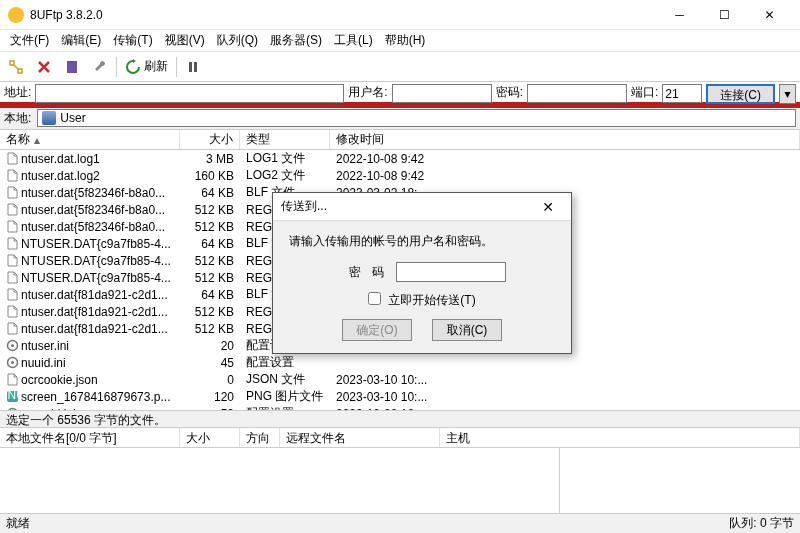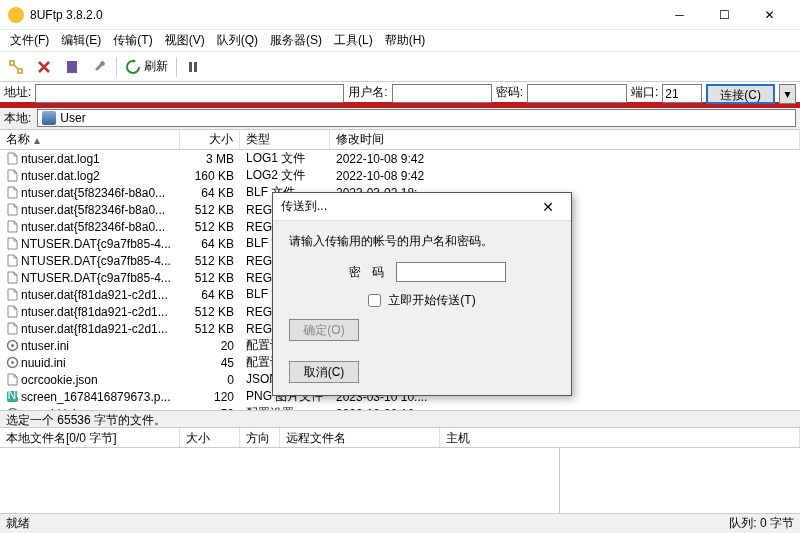--- a/index.html
+++ b/index.html
@@ -55,22 +55,22 @@
 .statusbar .sr { }
 .dialog { position: absolute; left: 272px; top: 192px; width: 300px; background: #f0f0f0; border: 1px solid #555; box-shadow: 3px 3px 8px rgba(0,0,0,0.3); z-index: 100; }
 .dialog .dtitle { height: 28px; background: #fff; display: flex; align-items: center; padding: 0 8px; border-bottom: 1px solid #ddd; }
 .dialog .dtitle .dt { flex: 1; }
 .dialog .dtitle .dx { width: 30px; text-align: center; font-size: 14px; }
 .dialog .dbody { padding: 12px 16px; }
 .dialog .dmsg { margin-bottom: 12px; }
 .dialog .drow { display: flex; align-items: center; justify-content: center; gap: 8px; margin: 6px 0; }
 .dialog .drow label { width: 50px; text-align: right; letter-spacing: 4px; }
 .dialog .drow input { width: 110px; height: 20px; border: 1px solid #7a7a7a; background: #fff; }
-.dialog .dcheck { display: flex; align-items: center; justify-content: center; gap: 7px; margin: 10px 0; }
-.dialog .dbtns { display: flex; justify-content: center; gap: 20px; margin-top: 8px; flex-direction: column; }
+.dialog .dcheck { display: flex; align-items: flex-start; justify-content: center; gap: 7px; margin: 10px 0; }
+.dialog .dbtns { display: flex; justify-content: center; gap: 20px; margin-top: 8px; }
 .dialog .dbtns button { width: 70px; height: 22px; border: 1px solid #888; background: #e1e1e1; }
 .dialog .dbtns button:first-child { color: #888; }
 .usericon { width: 14px; height: 14px; background: linear-gradient(#8ad, #369); border-radius: 2px; }
 </style>
 </head>
 <body>
 
 <div class="titlebar">
   <div class="icon"></div>
   <div class="title">8UFtp 3.8.2.0</div>

